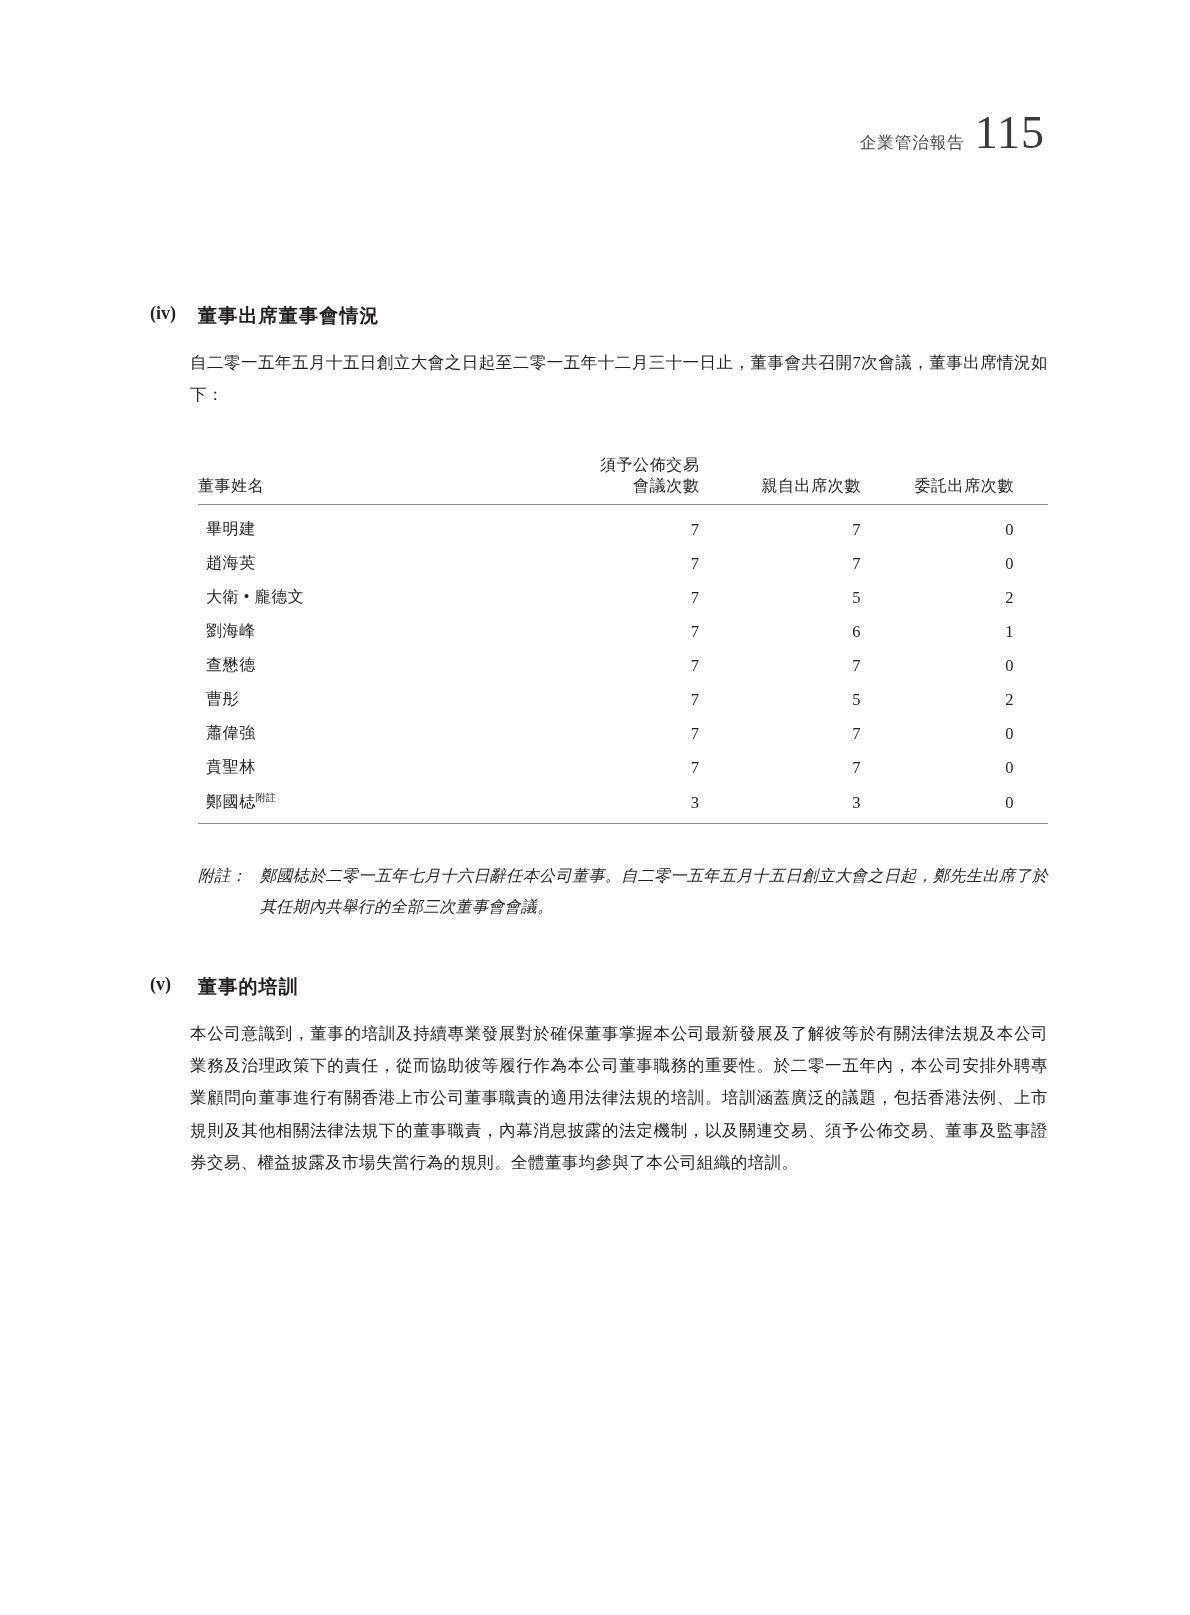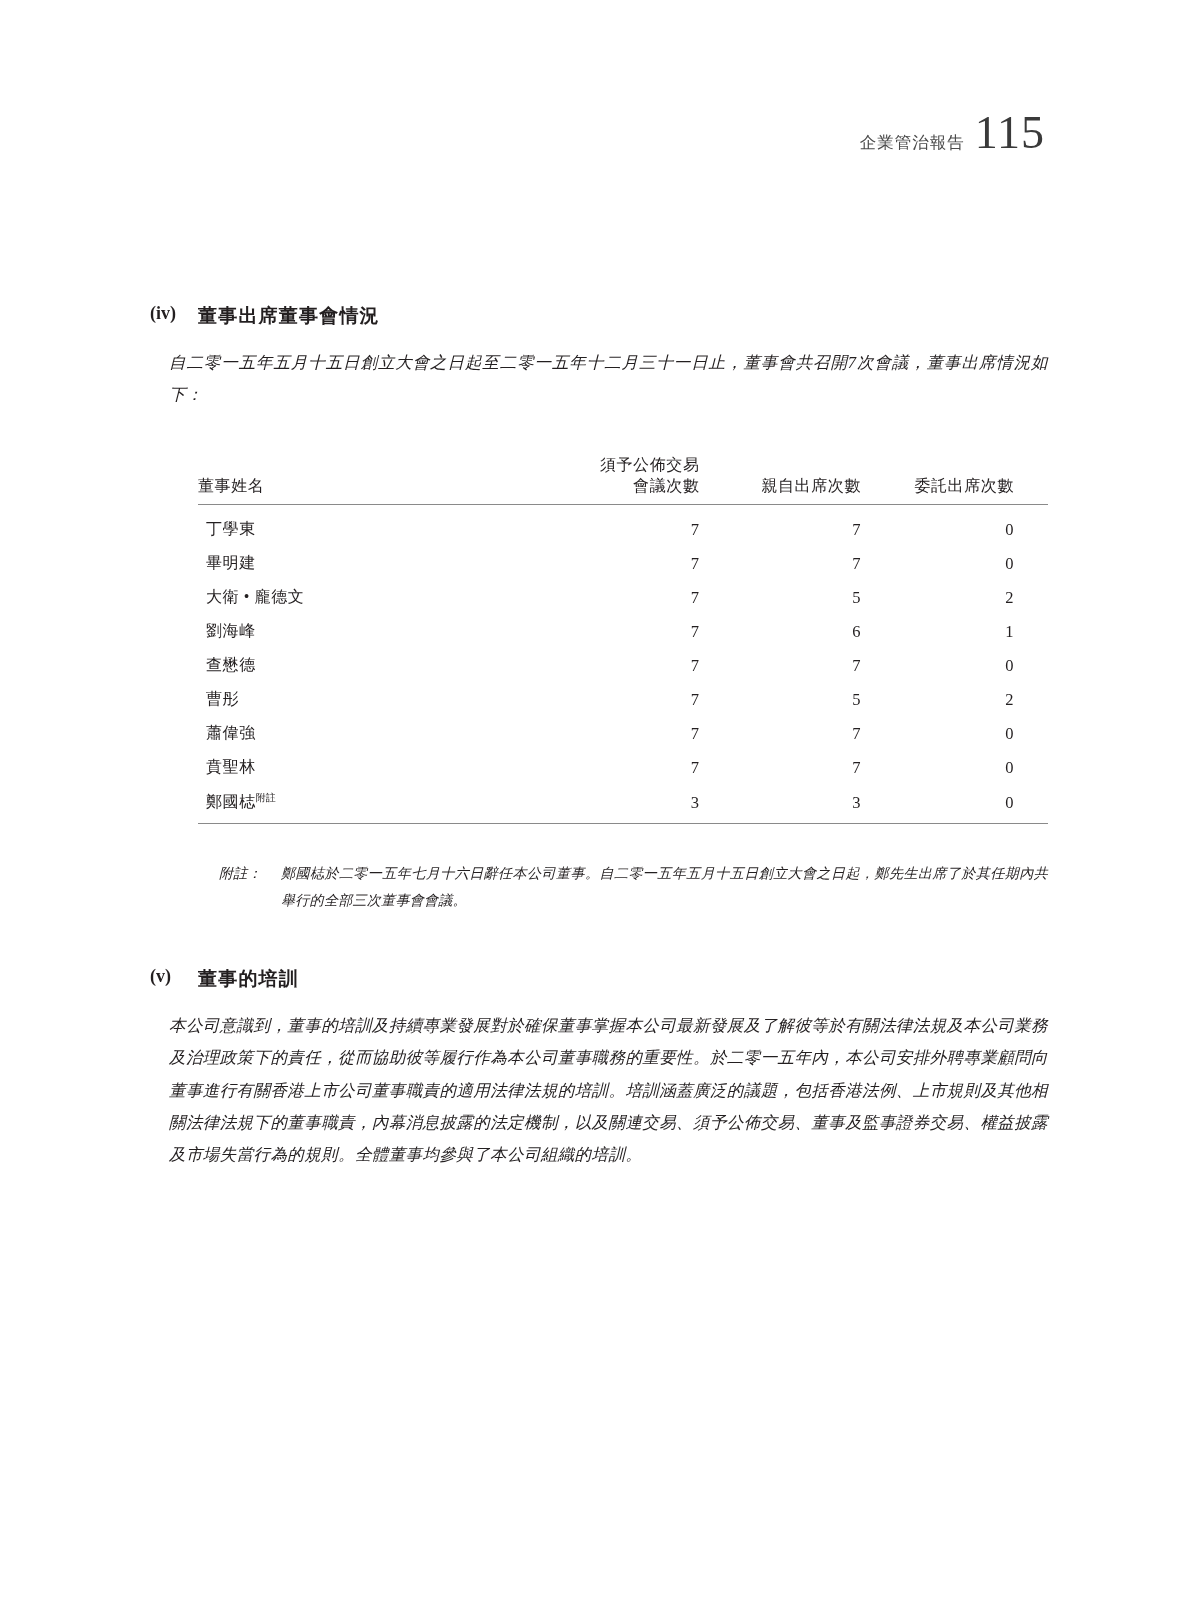--- a/index.html
+++ b/index.html
@@ -61,28 +61,27 @@
   }
   .sec-title {
     margin-left: 48px;
     font-size: 19px;
     font-weight: bold;
     letter-spacing: 1.2px;
     color: #231f20;
   }
 
   .body-block {
-    margin-left: 19px;
+    margin-left: 40px;
     margin-top: 18px;
     font-size: 16.5px;
     line-height: 1.95;
     letter-spacing: 0.4px;
     text-align: justify;
     color: #231f20;
-    font-style: italic;
   }
 
   
   .table-wrap {
     margin-left: 48px;
     margin-top: 44px;
     width: 850px;
   }
   table.attendance {
     width: 100%;
@@ -131,24 +130,24 @@
     padding-bottom: 9px;
   }
   sup.note-mark {
     font-size: 10px;
     vertical-align: super;
     letter-spacing: 0;
   }
 
   
   .footnote {
-    margin-left: 69px;
+    margin-left: 48px;
     margin-top: 36px;
     display: flex;
-    font-size: 14px;
+    font-size: 16px;
     font-style: italic;
     line-height: 1.95;
     color: #231f20;
     letter-spacing: 0.3px;
   }
   .footnote .fn-label {
     width: 62px;
     flex: 0 0 62px;
   }
   .footnote .fn-text {
@@ -196,27 +195,27 @@
           <th class="num">
             <span>親自出席次數</span>
           </th>
           <th class="num">
             <span>委託出席次數</span>
           </th>
         </tr>
       </thead>
       <tbody>
         <tr>
-          <td class="col-name"><span>丁學東</span></td>
-          <td class="num">7</td>
-          <td class="num">7</td>
-          <td class="num">0</td>
-        </tr>
-        <tr>
           <td class="col-name"><span>畢明建</span></td>
+          <td class="num">7</td>
+          <td class="num">7</td>
+          <td class="num">0</td>
+        </tr>
+        <tr>
+          <td class="col-name"><span>趙海英</span></td>
           <td class="num">7</td>
           <td class="num">7</td>
           <td class="num">0</td>
         </tr>
         <tr>
           <td class="col-name"><span>大衛 • 龐德文</span></td>
           <td class="num">7</td>
           <td class="num">5</td>
           <td class="num">2</td>
         </tr>

